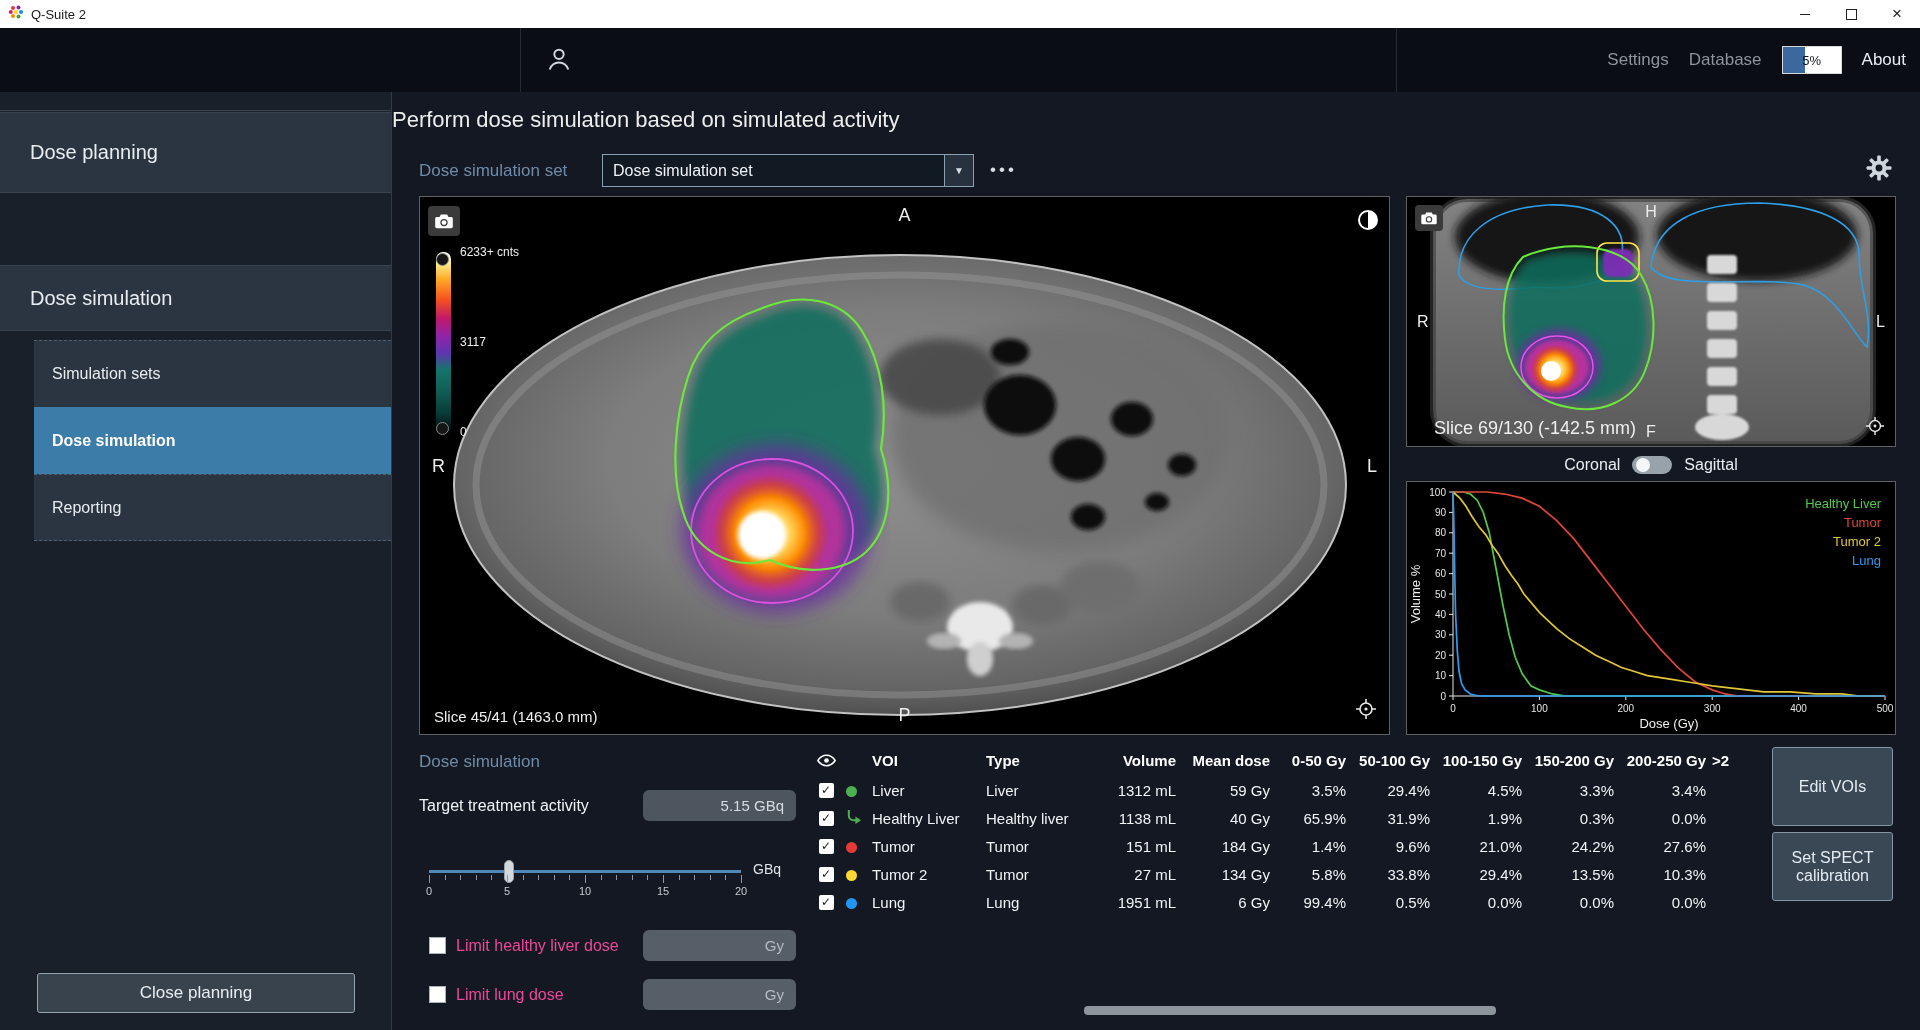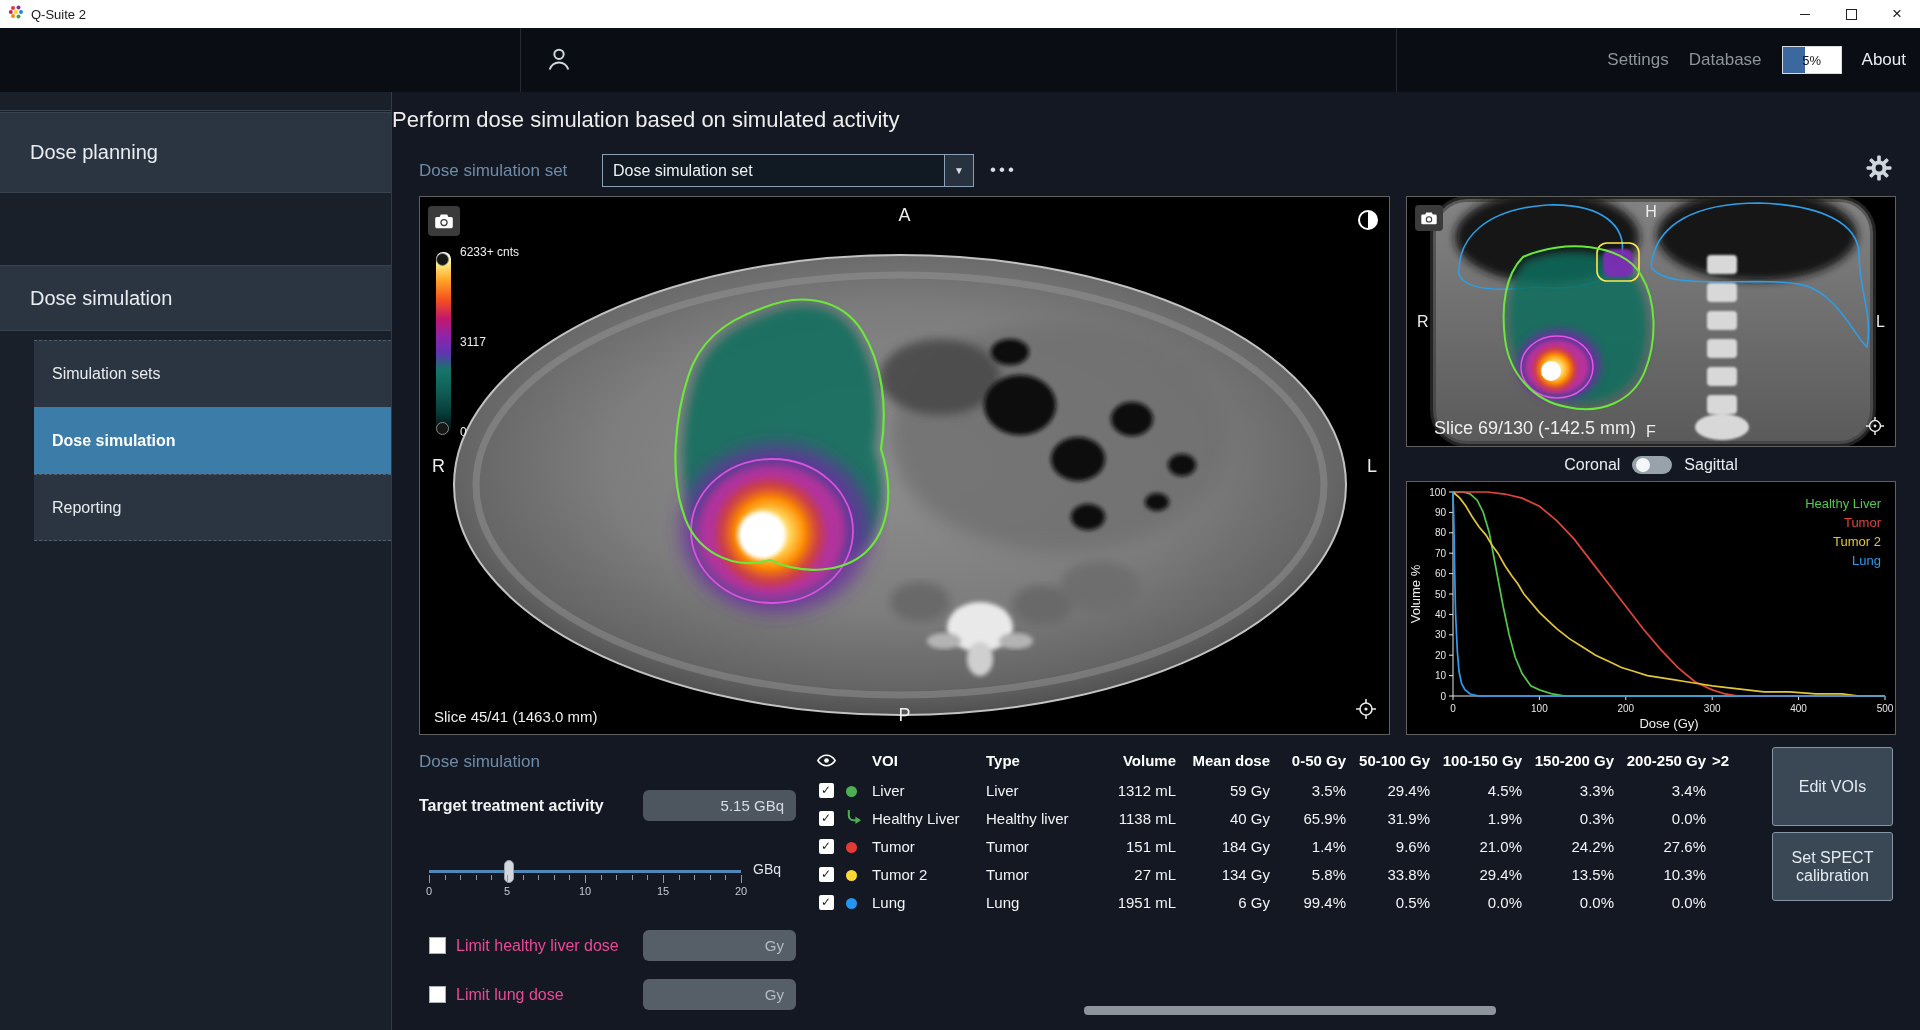--- a/index.html
+++ b/index.html
@@ -66,21 +66,21 @@
   .slice-info.sm{left:10px;bottom:7px;font-size:18px;margin-left:17px;}
   .vicon{position:absolute;}
 
   .toggle-row{position:absolute;left:1406px;top:456px;width:490px;display:flex;align-items:center;justify-content:center;
               gap:12px;font-size:16px;color:#e9edf1;}
   .toggle{width:40px;height:18px;border-radius:9px;background:#97a2ab;position:relative;}
   .toggle-knob{position:absolute;left:4px;top:2px;width:14px;height:14px;border-radius:50%;background:#f4f6f8;}
 
   
   .section-label{position:absolute;left:419px;top:752px;font-size:17px;color:#6f8ba8;}
-  .ctl-label{position:absolute;left:419px;top:790px;height:31px;line-height:31px;font-size:16px;color:#f0f3f5;font-weight:bold;}
+  .ctl-label{position:absolute;left:419px;top:790px;height:31px;line-height:31px;font-size:16px;color:#f0f3f5;}
   .value-box{position:absolute;left:643px;width:153px;height:31px;background:#4d565f;border-radius:6px;
              display:flex;align-items:center;justify-content:flex-end;padding-right:12px;box-sizing:border-box;
              font-size:15px;color:#d6dce1;}
   .value-box.disabled{background:#565f68;color:#b4bbc2;}
   .slider{position:absolute;left:429px;top:858px;width:312px;height:42px;}
   .slider-track{position:absolute;left:0;right:0;top:12px;height:3px;background:#4f87b8;}
   .slider-handle{position:absolute;top:2px;width:10px;height:23px;border-radius:5px;background:#d3d8dc;border:1px solid #9aa2aa;box-sizing:border-box;}
   .slider-ticks{position:absolute;left:0;right:0;top:17px;height:9px;}
   .stick{position:absolute;top:0;width:1px;height:5px;background:#8f97a0;}
   .stick.major{height:8px;}
@@ -166,20 +166,21 @@
     </div>
     <div class="side-sub" style="top:248px">
       <span>Simulation sets</span>
     </div>
     <div class="side-sub active" style="top:315px">
       <span>Dose simulation</span>
     </div>
     <div class="side-sub last" style="top:382px">
       <span>Reporting</span>
     </div>
+    <button class="close-planning">Close planning</button>
   </div>
 
   <div class="main-title">Perform dose simulation based on simulated activity</div>
   <div class="simset-label">Dose simulation set</div>
   <div class="dropdown">
     <span class="dropdown-value">Dose simulation set</span>
     <span class="dropdown-arrow">▼</span>
   </div>
   <div class="more-dots">•••</div>
   <div class="gear">

